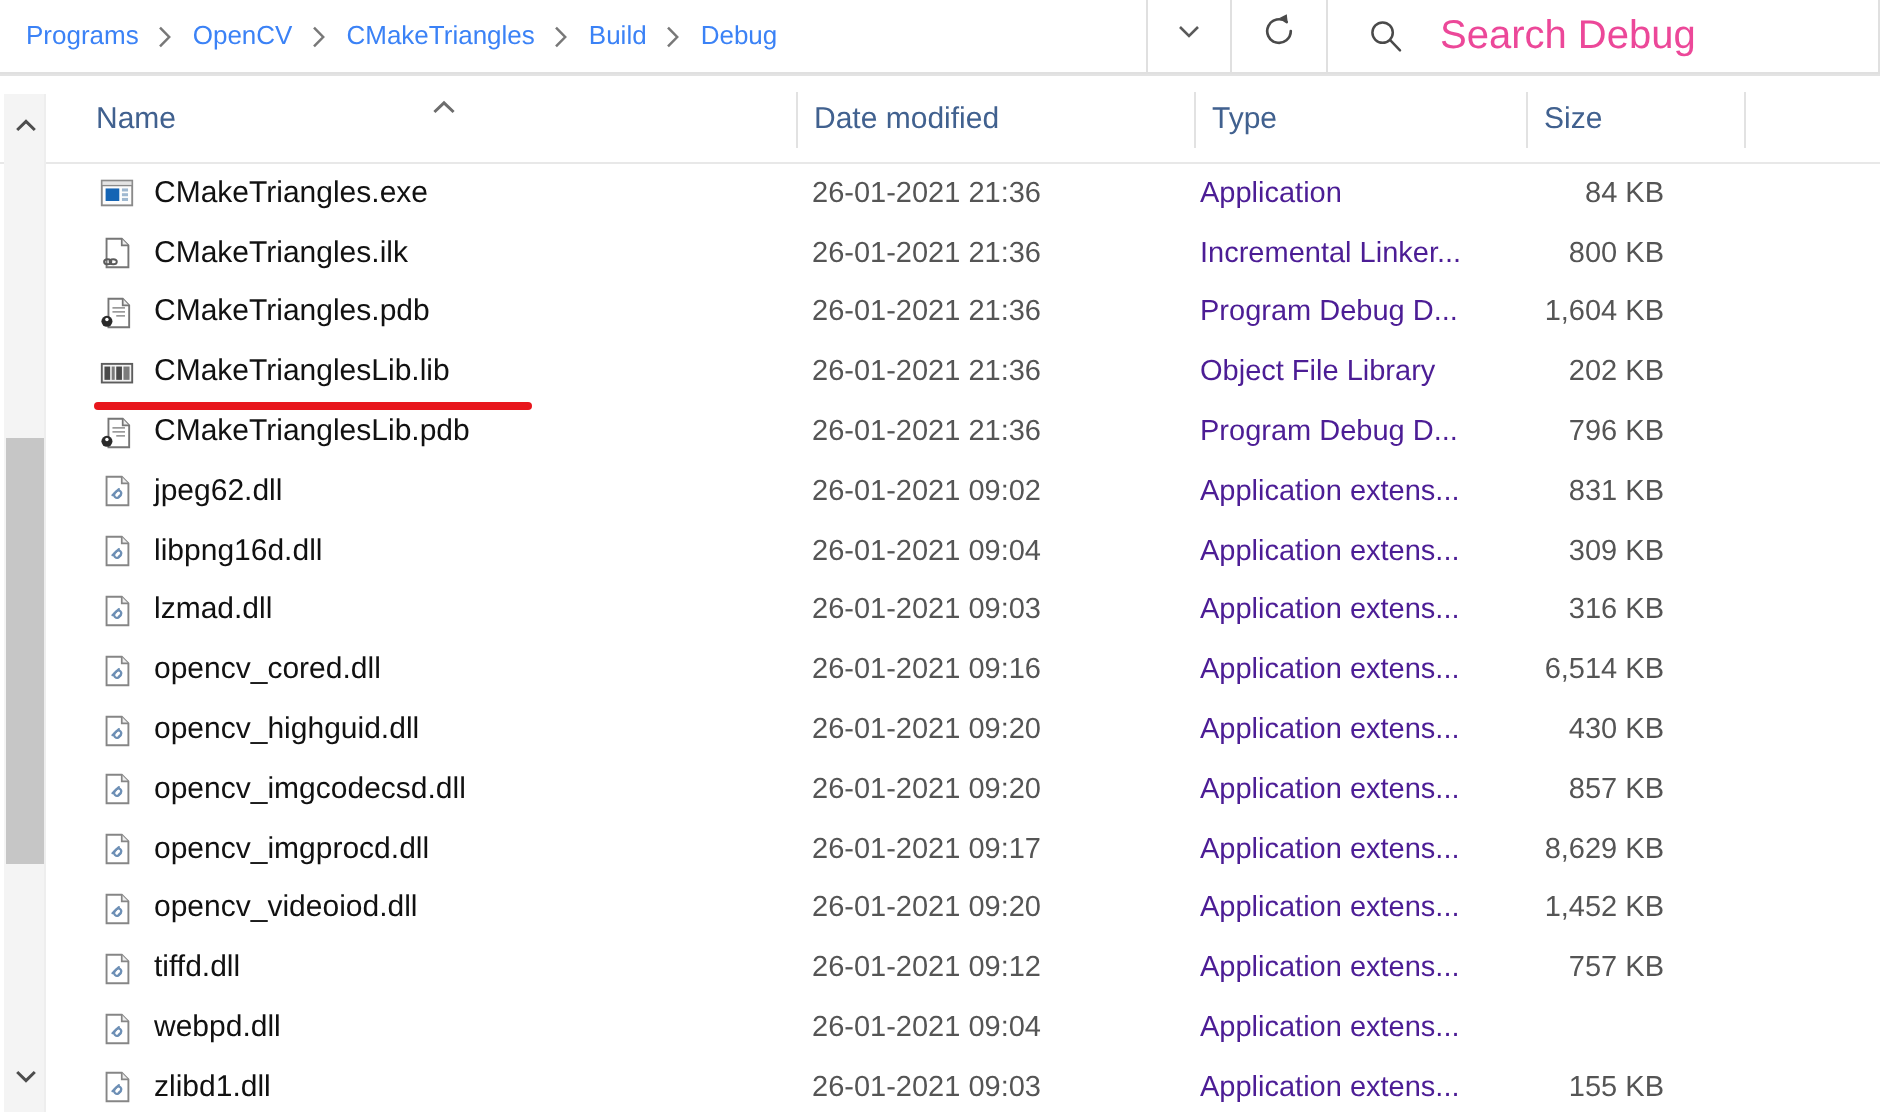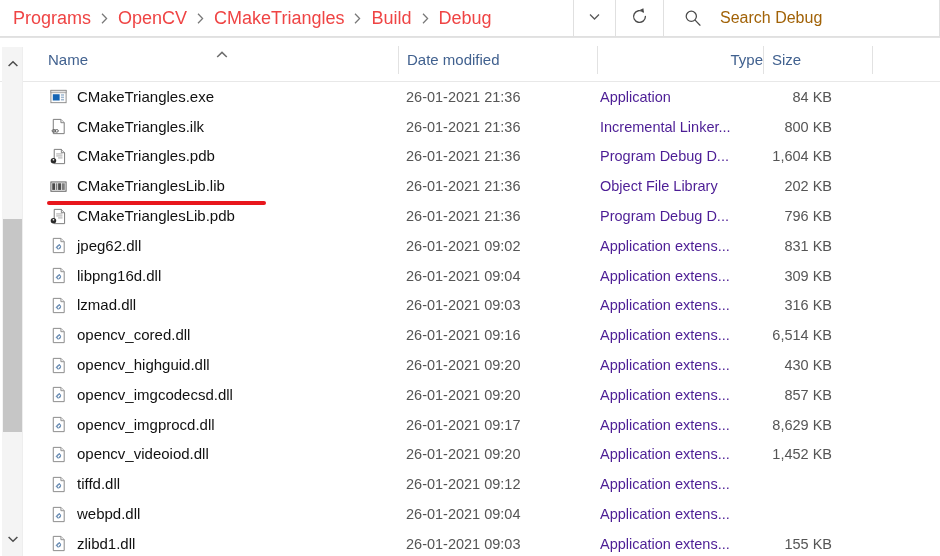--- a/index.html
+++ b/index.html
@@ -43,22 +43,22 @@
     align-items: center;
     padding-left: 10px;
     background: #ffffff;
     border: 1px solid #e0e0e0;
     border-left: none;
     border-top: none;
     box-sizing: border-box;
     overflow: hidden;
   }
   .crumb {
-    font-size: 18px;
-    color: #ef4444;
+    font-size: 13px;
+    color: #3b82f6;
     white-space: nowrap;
     padding: 2px 3px;
     line-height: 20px;
     text-align: center;
   }
   .crumb-sep {
     color: #6b6b6b;
     font-size: 13px;
     padding: 0 6px;
     line-height: 20px;
@@ -85,22 +85,22 @@
     align-items: center;
     padding-left: 20px;
     border: 1px solid #e0e0e0;
     border-top: none;
     border-left: none;
     box-sizing: border-box;
     background: #ffffff;
   }
   .search-icon { margin-right: 18px; display: flex; }
   .search-placeholder {
-    font-size: 16px;
-    color: #a16207;
+    font-size: 20px;
+    color: #ec4899;
     white-space: nowrap;
   }
 
   
   .colheader {
     position: absolute;
     left: 0;
     top: 38px;
     width: 940px;
     height: 43px;
@@ -307,21 +307,21 @@
   </div>
 
   <div class="colheader">
     <div id="colheaders">
         <div class="col" style="left: 48px; width: 350px;">
           <span class="col-label">Name</span>
         </div>
         <div class="col" style="left: 407px; width: 190px;">
           <span class="col-label">Date modified</span>
         </div>
-        <div class="col" style="left: 606px; width: 157px; justify-content: flex-end;">
+        <div class="col" style="left: 606px; width: 157px;">
           <span class="col-label">Type</span>
         </div>
         <div class="col" style="left: 772px; width: 100px;">
           <span class="col-label">Size</span>
         </div>
       </div>
     <div id="coldividers">
         <div class="col-divider" style="left: 398px;"></div>
         <div class="col-divider" style="left: 597px;"></div>
         <div class="col-divider" style="left: 763px;"></div>
@@ -579,20 +579,21 @@
                 <path d="M4.5 2.5 H12.5 L16 6 V17.5 H4.5 Z" fill="#ffffff" stroke="#868686" stroke-width="1"></path>
                 <path d="M12.5 2.5 V6 H16" fill="#ededed" stroke="#868686" stroke-width="0.9"></path>
                 <path d="M7.6 12.2 l2.2 -2.2 a1.5 1.5 0 0 1 2.1 2.1 l-1 1" fill="none" stroke="#6d8fb5" stroke-width="1.15" stroke-linecap="round"></path>
                 <path d="M11.0 9.0 l-2.2 2.2 a1.5 1.5 0 0 0 2.1 2.1 l1 -1" fill="none" stroke="#6d8fb5" stroke-width="1.15" stroke-linecap="round"></path>
               </svg>
             </span>
             <span class="fname">tiffd.dll</span>
           </div>
           <div class="cell-date">26-01-2021 09:12</div>
           <div class="cell-type">Application extens...</div>
+          <div class="cell-size">757 KB</div>
         </div>
         <div class="row">
           <div class="cell-name">
             <span class="ficon">
               <svg width="19" height="19" viewBox="0 0 20 20">
                 <path d="M4.5 2.5 H12.5 L16 6 V17.5 H4.5 Z" fill="#ffffff" stroke="#868686" stroke-width="1"></path>
                 <path d="M12.5 2.5 V6 H16" fill="#ededed" stroke="#868686" stroke-width="0.9"></path>
                 <path d="M7.6 12.2 l2.2 -2.2 a1.5 1.5 0 0 1 2.1 2.1 l-1 1" fill="none" stroke="#6d8fb5" stroke-width="1.15" stroke-linecap="round"></path>
                 <path d="M11.0 9.0 l-2.2 2.2 a1.5 1.5 0 0 0 2.1 2.1 l1 -1" fill="none" stroke="#6d8fb5" stroke-width="1.15" stroke-linecap="round"></path>
               </svg>

